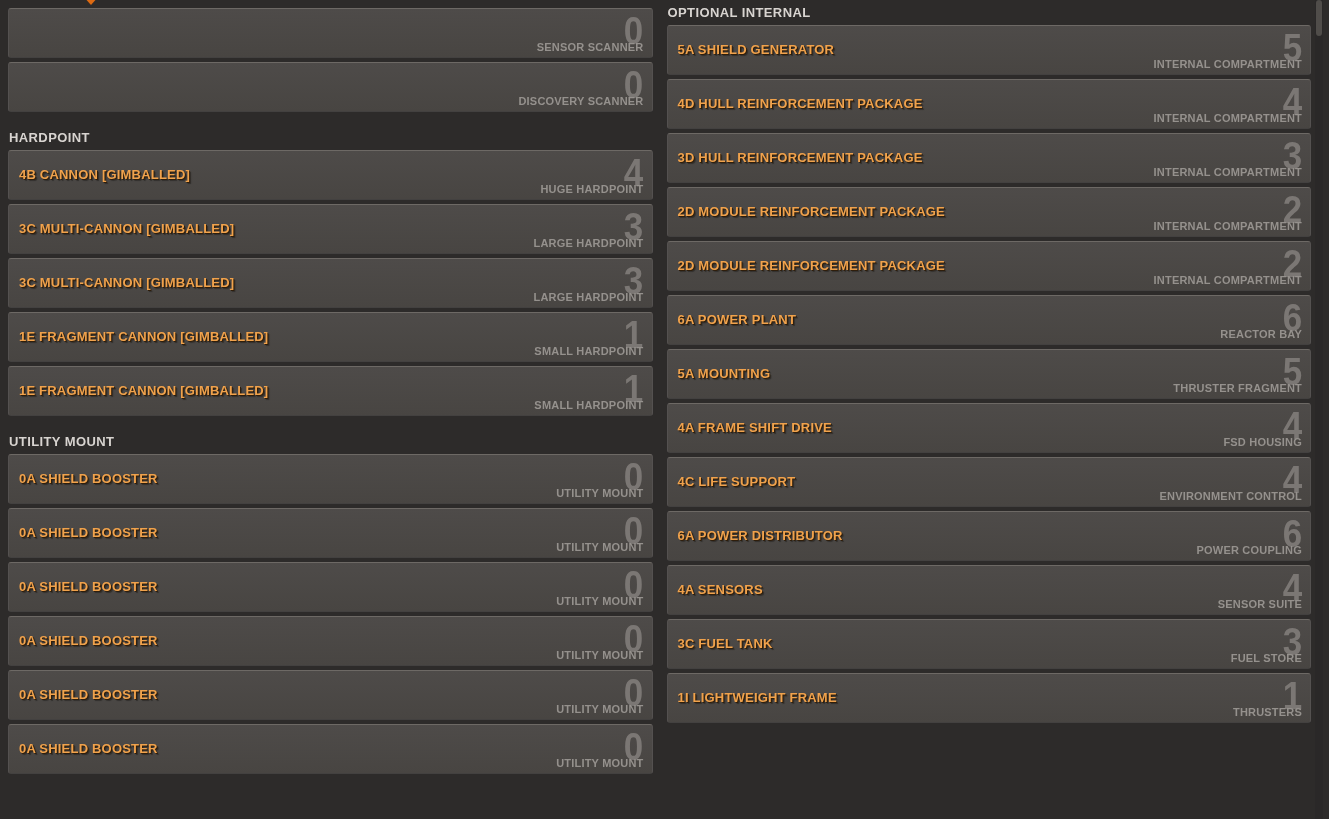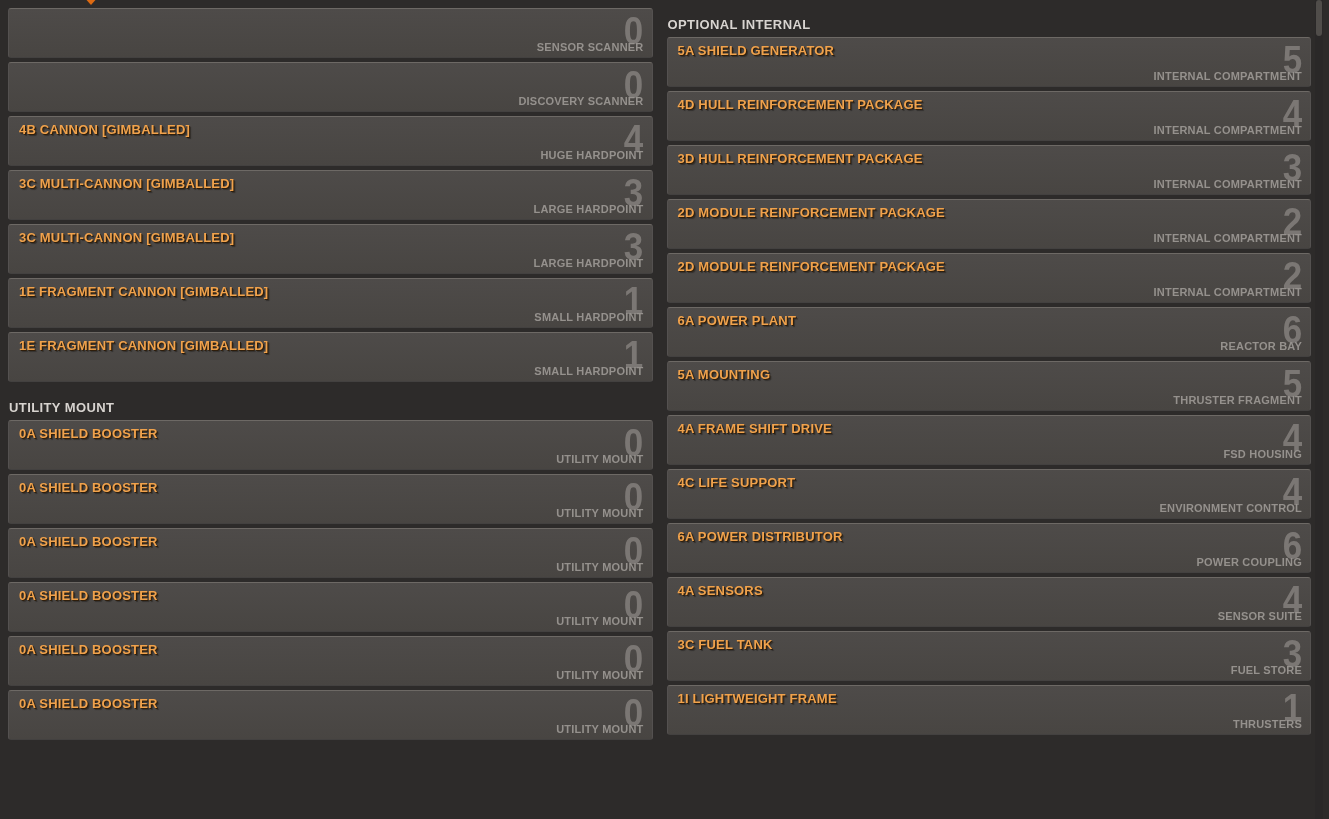--- a/index.html
+++ b/index.html
@@ -8,41 +8,41 @@
     background: #2d2b2a;
     font-family: "Liberation Sans", sans-serif;
     overflow: hidden;
     position: relative;
   }
   #app { position: relative; width: 1329px; height: 819px; overflow: hidden; }
 
   .columns { display: flex; gap: 14px; padding: 0 18px 0 8px; }
   .col { flex: 1; min-width: 0; }
   .col-left  { padding-top: 8px; }
-  .col-right { padding-top: 17px; }
+  .col-right { padding-top: 5px; }
 
   .section-title {
     margin: 18px 0 5px 1px;
     font-size: 13px; line-height: 15px; font-weight: bold;
     color: #d8d4d0; letter-spacing: 0.4px;
   }
   .section:first-child .section-title { margin-top: 0; }
   .section-title:empty { display: none; }
 
   .slot-card {
     position: relative; height: 50px; margin-bottom: 4px;
     box-sizing: border-box;
     background: linear-gradient(#4e4b49, #484542);
     border: 1px solid #545150;
     border-top-color: #6d6965;
     border-bottom-color: #434140;
     border-radius: 3px;
   }
   .module-name {
-    position: absolute; top: 5px; left: 10px;
+    position: absolute; top: 16px; left: 10px;
     font-size: 13px; font-weight: bold; letter-spacing: 0.2px;
     color: #f0a24c;
     text-shadow: 1px 1px 0 rgba(46,28,8,0.95), 2px 2px 1px rgba(0,0,0,0.35);
     white-space: nowrap;
   }
   .slot-size {
     position: absolute; top: 1px; right: 8px;
     font-size: 38px; line-height: 42px; font-weight: bold;
     color: #7b7774;
     transform: scaleX(0.92); transform-origin: 100% 50%;
@@ -92,20 +92,21 @@
 
   <div class="slot-card">
     <span class="module-name"></span>
     <span class="slot-size">0</span>
     <span class="slot-type">DISCOVERY SCANNER</span>
   </div>
 </div>
   </div>
 
   <div class="section">
+    <div class="section-title">HARDPOINT</div>
     <div class="slots">
   <div class="slot-card">
     <span class="module-name">4B CANNON [GIMBALLED]</span>
     <span class="slot-size">4</span>
     <span class="slot-type">HUGE HARDPOINT</span>
   </div>
 
   <div class="slot-card">
     <span class="module-name">3C MULTI-CANNON [GIMBALLED]</span>
     <span class="slot-size">3</span>

